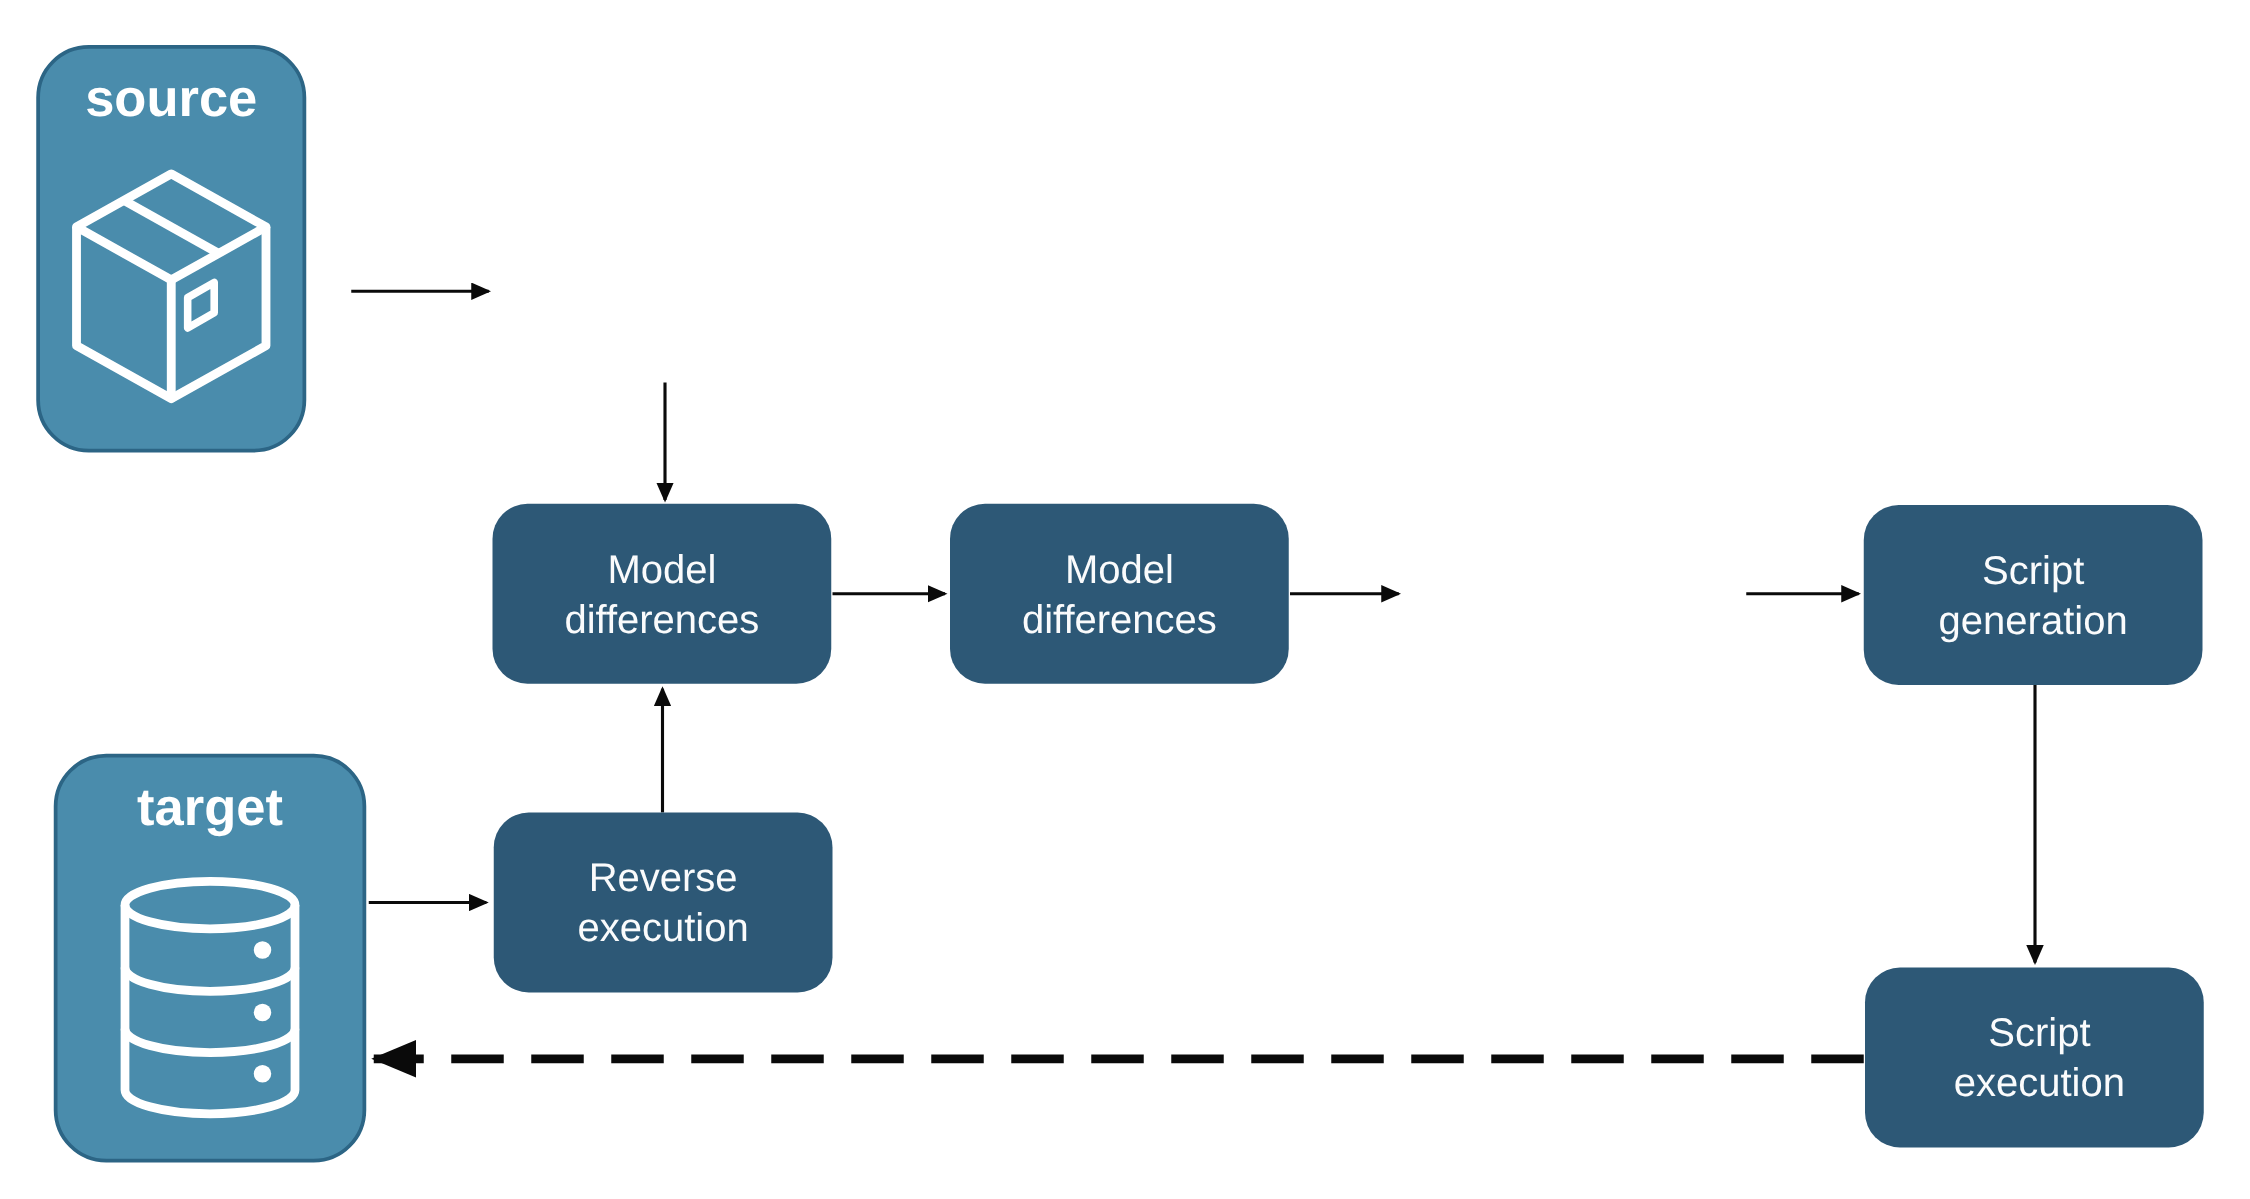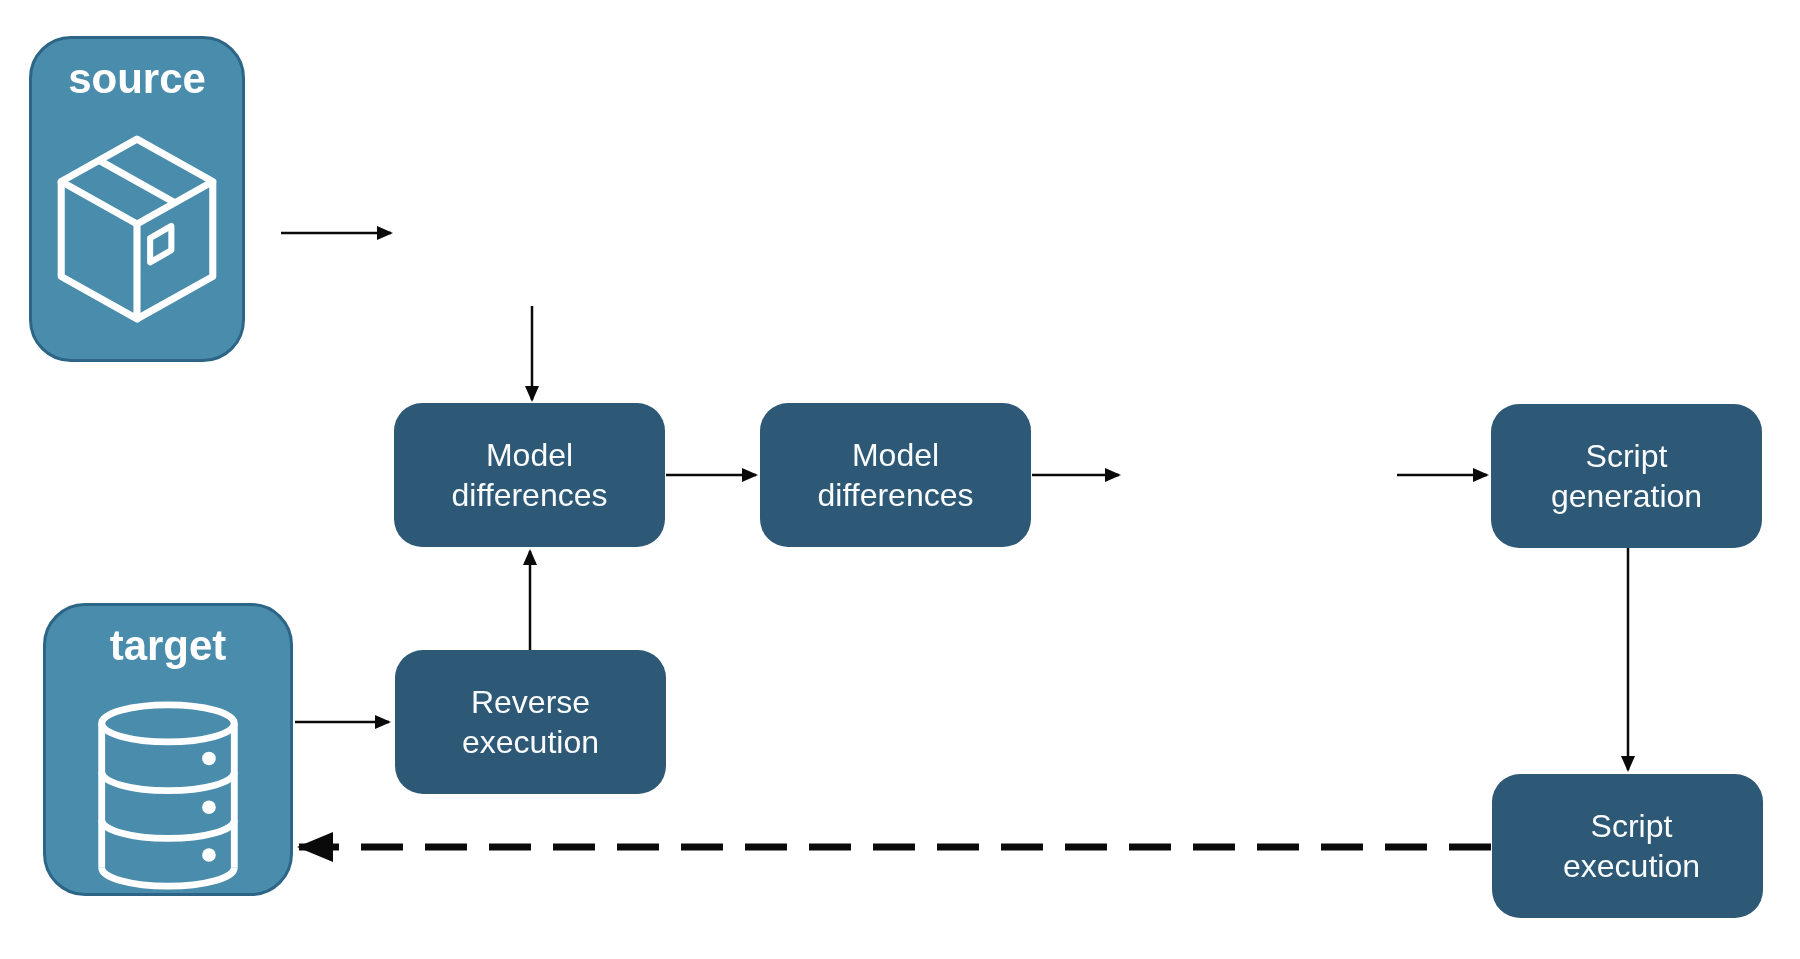--- a/index.html
+++ b/index.html
@@ -55,21 +55,21 @@
     position: absolute;
     background: #4A8CAC;
     border: 3px solid #2C6585;
     border-radius: 42px;
     display: flex;
     flex-direction: column;
     align-items: center;
     box-sizing: border-box;
   }
   #source { left: 29px; top: 36px;  width: 216px; height: 326px; }
-  #target { left: 43px; top: 603px; width: 250px; height: 293px; }
+  #target { left: 43px; top: 603px; width: 250px; height: 327px; }
   .node-light .endpoint-label {
     font-size: 42px;
     font-weight: 700;
     color: #FFFFFF;
     line-height: 48px;
     margin-top: 16px;
   }
   .node-light svg.big-icon { margin-top: 28px; }
 </style>
 </head>

